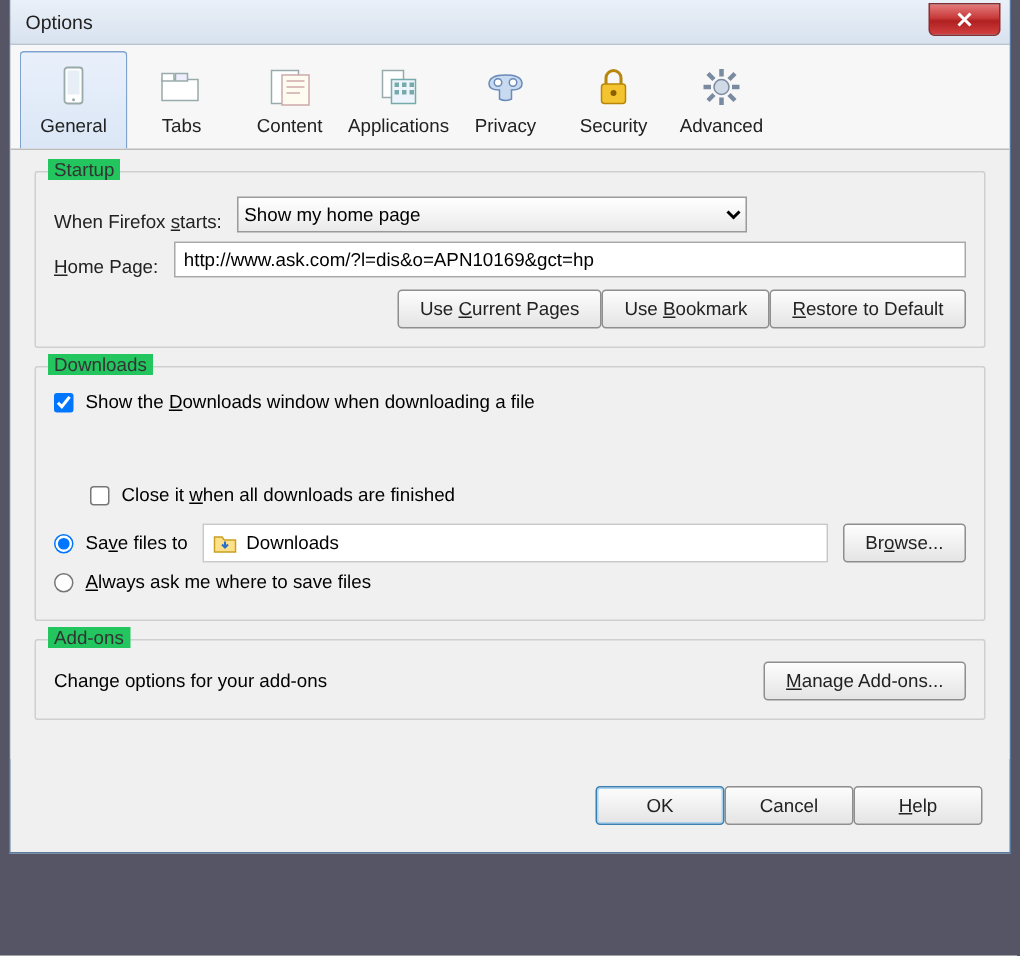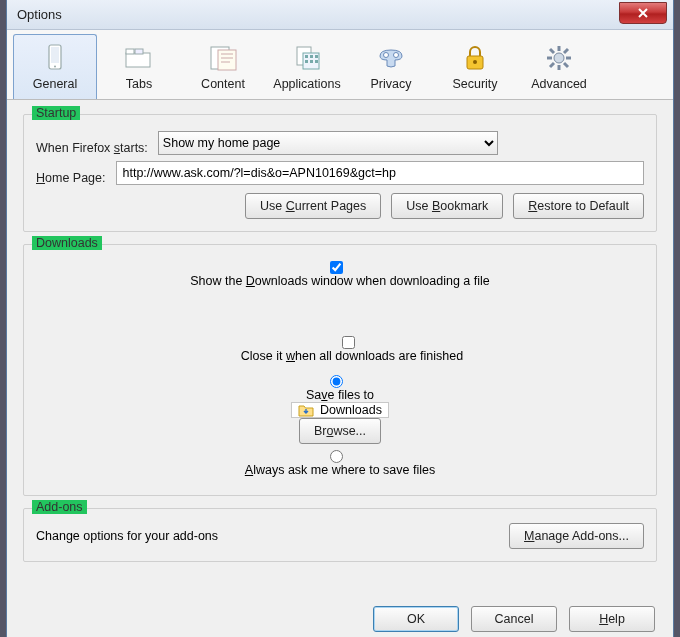--- a/index.html
+++ b/index.html
@@ -3,40 +3,40 @@
 <meta charset="utf-8">
 <style>
 * { box-sizing: border-box; margin: 0; padding: 0; font-family: "Segoe UI", Tahoma, sans-serif; }
 body { background: #556; width: 680px; height: 637px; overflow: hidden; }
 .window { width: 668px; margin: 0 auto; background: #f0f0f0; border: 1px solid #5a7aa0; border-top: none; }
 .titlebar { height: 30px; background: linear-gradient(#eaf0f8,#d8e2ef); display: flex; align-items: center; justify-content: space-between; padding: 0 0 0 10px; border-bottom: 1px solid #b8c4d4; }
 .titlebar-text { font-size: 13px; color: #222; }
 .close-btn { width: 48px; height: 22px; margin-right: 6px; margin-top:-4px; background: linear-gradient(#e37a7a,#c83a3a 45%,#b02020 55%,#d24040); border: 1px solid #803030; border-radius: 0 0 4px 4px; display:flex; align-items:center; justify-content:center; }
 .close-btn svg { width:12px; height:12px; }
 .toolbar { display: flex; background: #f7f7f7; border-bottom: 1px solid #bcbcbc; padding: 4px 6px 0 6px; }
-.tool-tab { width: 84px; text-align: center; padding: 6px 2px 8px; font-size: 12.5px; color: #222; border: 1px solid transparent; border-bottom: none; cursor: pointer; }
+.tool-tab { width: 72px; text-align: center; padding: 6px 2px 8px; font-size: 12.5px; color: #222; border: 1px solid transparent; border-bottom: none; cursor: pointer; }
 .tool-tab.active { background: linear-gradient(#e9f0fb,#dbe7f6); border-color: #7da2ce; border-radius: 3px 3px 0 0; }
 .tool-tab .ticon { height: 34px; display:flex; align-items:center; justify-content:center; margin-bottom:2px; }
 .content { padding: 14px 16px 14px 16px; background: #f0f0f0; }
 .fieldset { border: 1px solid #cfcfcf; border-radius: 2px; padding: 10px 12px 12px; margin-bottom: 12px; position: relative; }
 .legend { position: absolute; top: -9px; left: 8px; background: #22c55e; padding: 0 4px; font-size: 12.5px; color: #333; }
 .row { display: flex; align-items: flex-end; margin: 6px 0; font-size: 12.5px; color: #222; }
 .row label.lab { margin-right: 10px; }
 select.drop { flex: 0 0 340px; height: 24px; font-size: 12.5px; background: linear-gradient(#fff,#eaeaea); border: 1px solid #9a9a9a; }
 input.text { flex: 1; height: 24px; font-size: 12.5px; padding: 2px 6px; border: 1px solid #a8a8a8; background:#fff; }
-.btnrow { display: flex; justify-content: flex-end; gap: 10px; margin-top: 8px; }
+.btnrow { display: flex; justify-content: flex-end; margin-top: 8px; }
 button.btn { height: 26px; padding: 0 14px; font-size: 12.5px; background: linear-gradient(#fdfdfd,#e4e4e4); border: 1px solid #8e8e8e; border-radius: 3px; cursor: pointer; color:#222; }
 button.btn.primary { border: 1px solid #3c7fb1; box-shadow: inset 0 0 0 1px #a8d4f2; }
-.chkrow { display:flex; align-items:center; font-size:12.5px; margin:6px 0;flex-direction:column; }
+.chkrow { display:flex; align-items:center; font-size:12.5px; margin:6px 0; }
 .chkrow input { margin-right:8px; }
 .chkrow.indent { margin-left: 24px; margin-top: 48px; }
 .savepath { display:flex; align-items:center; flex:1; border:1px solid #c8c8c8; height:26px; background:#fff; padding:0 6px; margin: 0 10px; font-size:12.5px; }
 .savepath .foldicon { margin-right:6px; display:flex; }
 .addon-row { display:flex; align-items:center; justify-content:space-between; font-size:12.5px; margin-top:4px; }
-.dlg-buttons { display:flex; justify-content:flex-end; gap:12px; padding: 18px 18px 18px; }
+.dlg-buttons { display:flex; justify-content:flex-end; gap:0; padding: 18px 18px 18px; }
 .dlg-buttons button { width: 86px; }
 .u { text-decoration: underline; }
 </style>
 </head>
 <body>
 
 <div class="window">
 
   <div class="titlebar">
     <span class="titlebar-text">Options</span>

